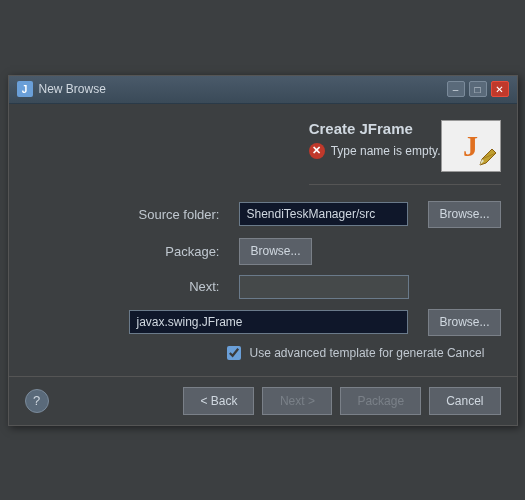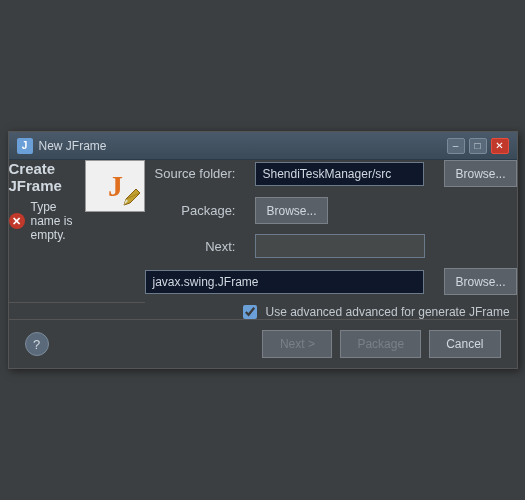--- a/index.html
+++ b/index.html
@@ -63,22 +63,25 @@
       font-size: 10px;
       color: #d0d8e0;
       cursor: pointer;
     }
     .title-btn.close {
       background: #c0392b;
       border-color: #e74c3c;
       color: white;
     }
     .content {
-      flex: 1;
-      display: flex;
+      padding: 16px;
+      flex: 1;
+      display: flex;
+      flex-direction: column;
+      align-items: flex-end;
     }
     .header-section {
       display: flex;
       align-items: flex-start;
       margin-bottom: 16px;
       border-bottom: 1px solid #555;
       padding-bottom: 12px;
     }
     .header-text {
       flex: 1;
@@ -231,21 +234,21 @@
   </style>
 </head>
 <body>
 
 <div class="window">
 
   <div class="title-bar">
     <div class="title-bar-icon">
       <span>J</span>
     </div>
-    <span class="title-bar-text">New JFrame</span>
+    <span class="title-bar-text">New Browse</span>
     <div class="title-bar-controls">
       <div class="title-btn">–</div>
       <div class="title-btn">□</div>
       <div class="title-btn close">✕</div>
     </div>
   </div>
 
   <div class="content">
 
     <div class="header-section">
@@ -285,27 +288,28 @@
         <div style="width:72px; flex-shrink:0;"></div>
       </div>
 
       <div class="form-row">
         <input class="form-input" type="text" value="javax.swing.JFrame" style="">
         <button class="browse-btn">Browse...</button>
       </div>
 
       <div class="checkbox-row">
         <input type="checkbox" id="adv-template" checked="" style="">
-        <label class="checkbox-label" for="adv-template">Use advanced advanced for generate JFrame</label>
+        <label class="checkbox-label" for="adv-template">Use advanced template for generate Cancel</label>
       </div>
     </div>
 
     <div class="spacer-block"></div>
   </div>
 
   <div class="footer">
     <button class="help-btn">?</button>
     <div class="footer-spacer"></div>
+    <button class="footer-btn">&lt; Back</button>
     <button class="footer-btn disabled" disabled="">Next &gt;</button>
     <button class="footer-btn disabled" disabled="">Package</button>
     <button class="footer-btn">Cancel</button>
   </div>
 </div>
 
 </body></html>

